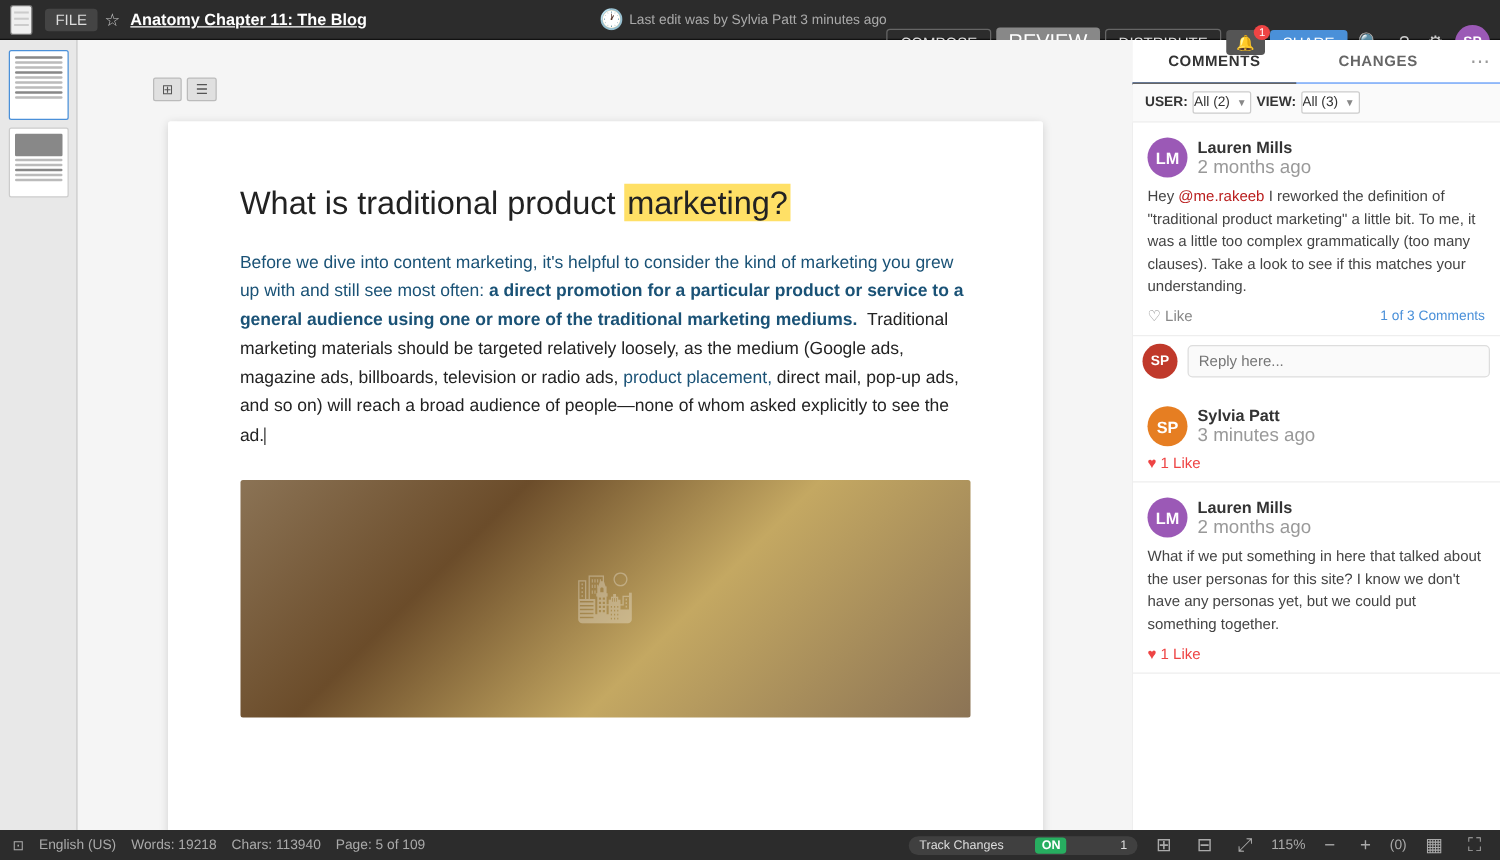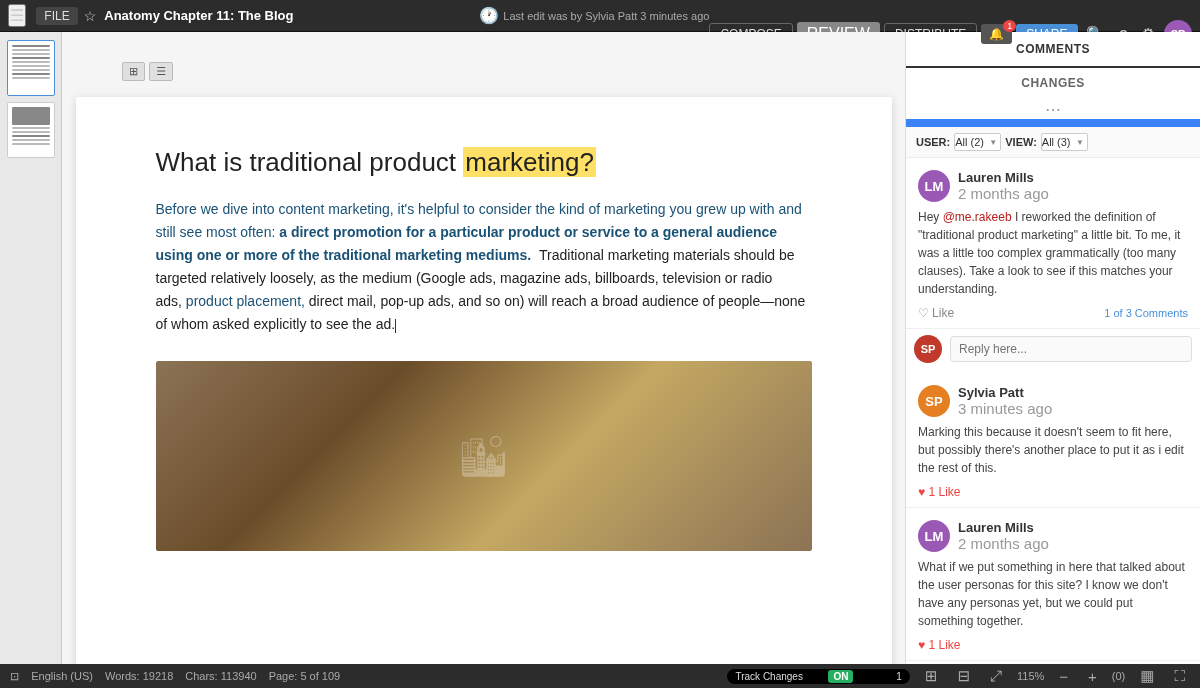--- a/index.html
+++ b/index.html
@@ -9,21 +9,21 @@
     .top-bar {
       display: flex; align-items: center; background: #2c2c2c; color: #ccc;
       height: 32px; padding: 0 8px; flex-shrink: 0; border-bottom: 1px solid #111;
     }
     .hamburger-icon { color: #ccc; font-size: 16px; margin-right: 10px; cursor: pointer; }
     .file-btn {
       background: #444; color: #ddd; border: none; border-radius: 3px;
       padding: 2px 8px; font-size: 12px; cursor: pointer; margin-right: 6px;
     }
     .star-icon { color: #ccc; margin-right: 8px; font-size: 14px; cursor: pointer; }
-    .doc-title { color: #fff; font-size: 13px; font-weight: bold; flex: 1; }
+    .doc-title { color: #fff; font-size: 13px; font-weight: bold; flex: 1; text-decoration: underline; }
     .clock-icon { color: #aaa; margin-right: 4px; }
     .last-edit { color: #aaa; font-size: 11px; }
     .top-actions { display: flex; align-items: center; gap: 4px; margin-left: auto; margin-top: 37px; }
     .btn-compose { background: transparent; color: #ddd; border: 1px solid #666; border-radius: 3px; padding: 3px 10px; font-size: 12px; cursor: pointer; }
     .btn-review { background: #888; color: #fff; border: none; border-radius: 3px; padding: 3px 10px; font-size: 16px; cursor: pointer; }
     .btn-distribute { background: transparent; color: #ddd; border: 1px solid #666; border-radius: 3px; padding: 3px 10px; font-size: 12px; cursor: pointer; }
     .notif-btn { background: #555; color: #fff; border: none; border-radius: 3px; padding: 3px 8px; font-size: 12px; cursor: pointer; position: relative; }
     .notif-badge { background: #e44; color: #fff; border-radius: 50%; font-size: 9px; padding: 1px 4px; position: absolute; top: -4px; right: -4px; }
     .btn-share { background: #4a90d9; color: #fff; border: none; border-radius: 3px; padding: 3px 10px; font-size: 12px; cursor: pointer; }
     .top-icon-btn { background: transparent; border: none; color: #ccc; font-size: 15px; cursor: pointer; padding: 2px 5px; }
@@ -48,21 +48,21 @@
     
     .editor-area {
       flex: 1; background: #f5f5f5; overflow-y: auto; padding: 30px 60px;
       display: flex; flex-direction: column; align-items: center;
     }
     .toolbar-mini {
       display: flex; gap: 4px; margin-bottom: 16px; align-self: flex-start; margin-left: 0;
     }
     .toolbar-btn { background: #e0e0e0; border: 1px solid #bbb; border-radius: 2px; padding: 2px 6px; font-size: 11px; cursor: pointer; color: #555; }
     .doc-page {
-      background: #fff; width: 816px; min-height: 580px; padding: 50px 80px;
+      background: #fff; width: 700px; min-height: 580px; padding: 50px 58px;
       box-shadow: 0 2px 8px rgba(0,0,0,0.15); border-radius: 2px;
     }
     .doc-page h1 { font-size: 26px; color: #222; margin-bottom: 20px; font-weight: normal; }
     .doc-page h1 span.highlight-yellow { background: #ffe066; padding: 0 2px; }
     .doc-page .body-text { font-size: 14px; line-height: 1.65; color: #222; }
     .doc-page .body-text a, .link-text { color: #1a5276; text-decoration: none; }
     .bold-blue { color: #1a5276; font-weight: bold; }
     .product-placement { color: #c0392b; text-decoration: none; }
     .doc-image {
       width: 100%; height: 190px; background: linear-gradient(135deg, #8B7355 0%, #6B4C2A 30%, #C4A862 60%, #8B7355 100%);
@@ -70,21 +70,21 @@
       display: flex; align-items: center; justify-content: center;
     }
     .doc-image-placeholder { color: rgba(255,255,255,0.3); font-size: 40px; }
 
     
     .right-sidebar {
       width: 295px; background: #fff; border-left: 1px solid #ddd;
       display: flex; flex-direction: column; flex-shrink: 0;
     }
     .tabs-bar {
-      display: flex; border-bottom: 8px solid #3b82f6; background: #fff; flex-direction: column;
+      display: flex; border-bottom: 1px solid #3b82f6; background: #fff;
     }
     .tab {
       flex: 1; text-align: center; padding: 10px 4px; font-size: 12px; font-weight: bold;
       color: #666; cursor: pointer; letter-spacing: 0.5px;
       border-bottom: 2px solid transparent; margin-bottom: -2px;
     }
     .tab.active { color: #333; border-bottom: 2px solid #333; }
     .tab-more-btn { background: transparent; border: none; color: #999; font-size: 16px; cursor: pointer; padding: 0 8px; }
 
     .filters-bar {
@@ -133,21 +133,21 @@
     }
 
     
     .status-bar {
       display: flex; align-items: center; background: #2c2c2c; color: #aaa;
       height: 24px; padding: 0 10px; font-size: 11px; flex-shrink: 0; gap: 16px;
     }
     .status-left { display: flex; align-items: center; gap: 12px; }
     .status-right { display: flex; align-items: center; gap: 10px; margin-left: auto; }
     .status-badge-on { background: #27ae60; color: #fff; border-radius: 3px; padding: 1px 5px; font-size: 10px; font-weight: bold; }
-    .track-on-pill { background: #000000; border-radius: 10px; padding: 1px 8px; font-size: 10px; color: #ddd; display: flex; align-items: center; gap: 20px; }
+    .track-on-pill { background: #404040; border-radius: 10px; padding: 1px 8px; font-size: 10px; color: #ddd; display: flex; align-items: center; gap: 20px; }
 
     
     .cursor { display: inline-block; width: 1px; height: 14px; background: #333; vertical-align: middle; animation: blink 1s step-end infinite; }
     @keyframes blink { 0%,100%{opacity:1} 50%{opacity:0} }
   </style>
 </head>
 <body>
 
 <div class="top-bar">
   <button class="hamburger-icon">☰</button>
@@ -272,23 +272,20 @@
       </div>
 
       <div class="comment-card">
         <div class="comment-header">
           <div class="avatar sylvia">SP</div>
           <div class="comment-meta">
             <span class="comment-author">Sylvia Patt</span>
             <span class="comment-time">3 minutes ago</span>
           </div>
         </div>
-        <div class="comment-text">
-          Marking this because it doesn't seem to fit here, but possibly there's another place to put it as i edit the rest of this.
-        </div>
         <div class="comment-actions">
           <button class="like-btn liked">♥ 1 Like</button>
         </div>
       </div>
 
       <div class="comment-card">
         <div class="comment-header">
           <div class="avatar lauren">LM</div>
           <div class="comment-meta">
             <span class="comment-author">Lauren Mills</span>

